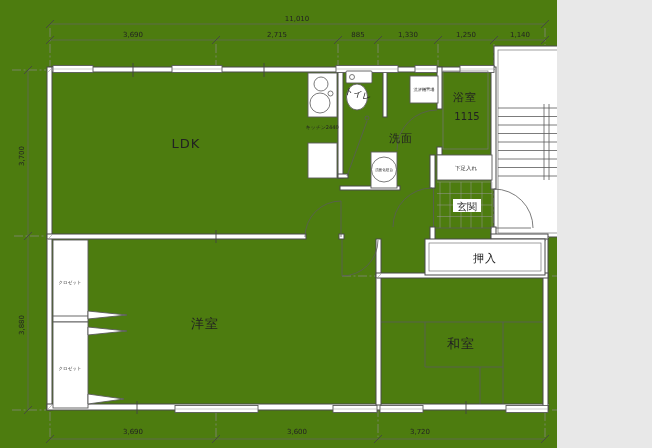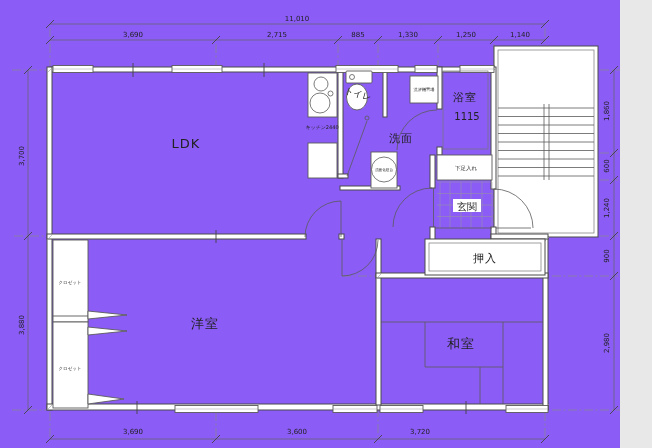--- a/index.html
+++ b/index.html
@@ -1,16 +1,16 @@
 <!DOCTYPE html>
 <html><head>
 <meta charset="utf-8">
 <style>
   html,body{margin:0;padding:0;background:#e8e8e8;}
-  #plan{width:620px;height:448px;background:#8b5cf6;position:relative;overflow:hidden;}
+  #plan{width:557px;height:448px;background:#4d7c0f;position:relative;overflow:hidden;}
   svg{display:block;}
   .t{font-family:"DejaVu Sans",sans-serif;fill:#222;}
   .mid{text-anchor:middle;}
   .t7{font-size:7px;}
   .t13{font-size:13px;letter-spacing:1px;}
   .t11{font-size:11px;letter-spacing:1px;}
   .t10{font-size:10px;}
   .t9{font-size:9px;}
   .t55{font-size:5.5px;}
   .t5{font-size:5px;}

